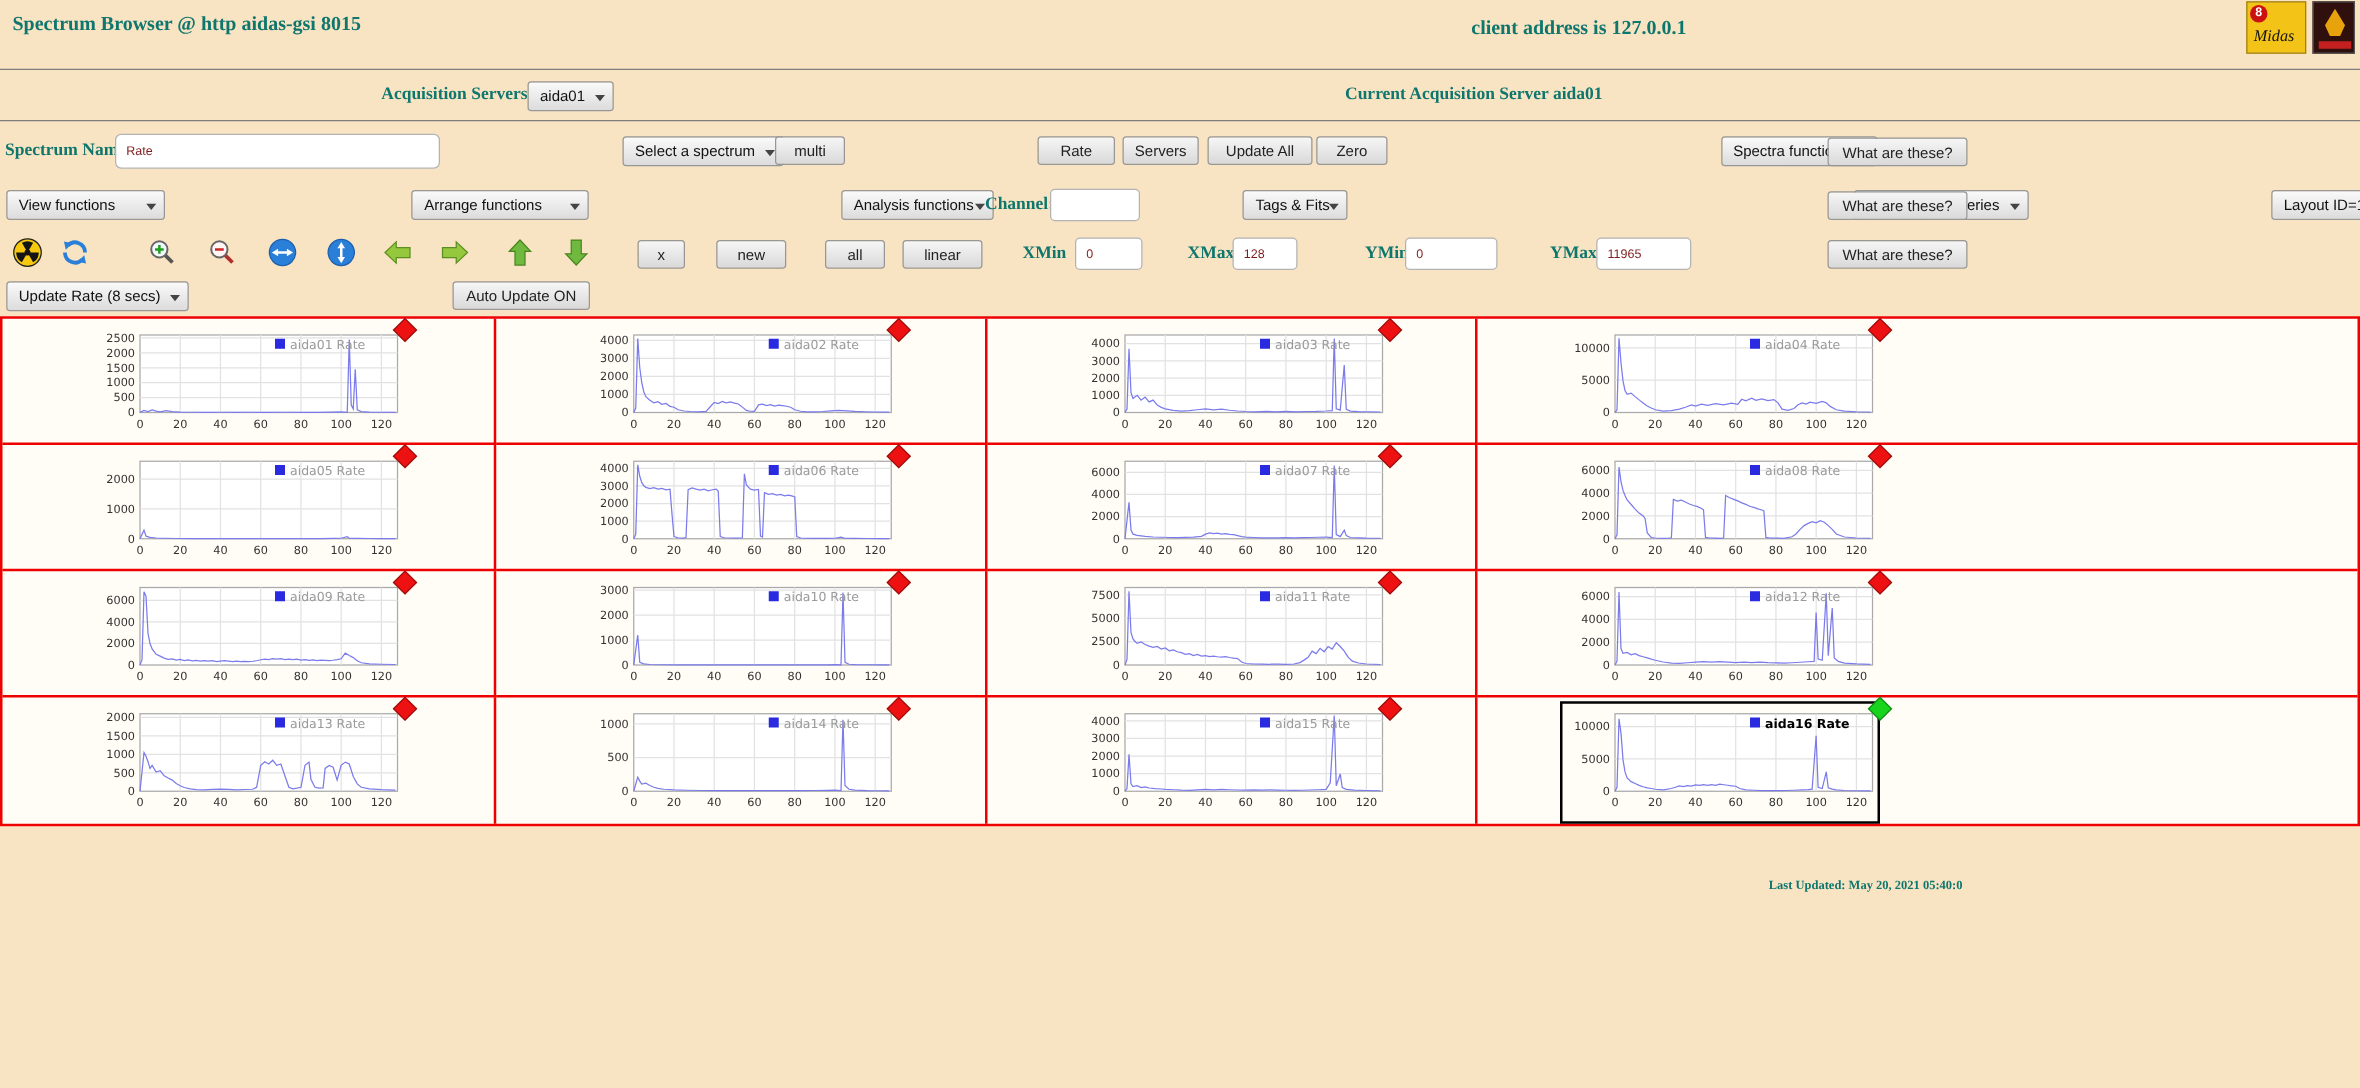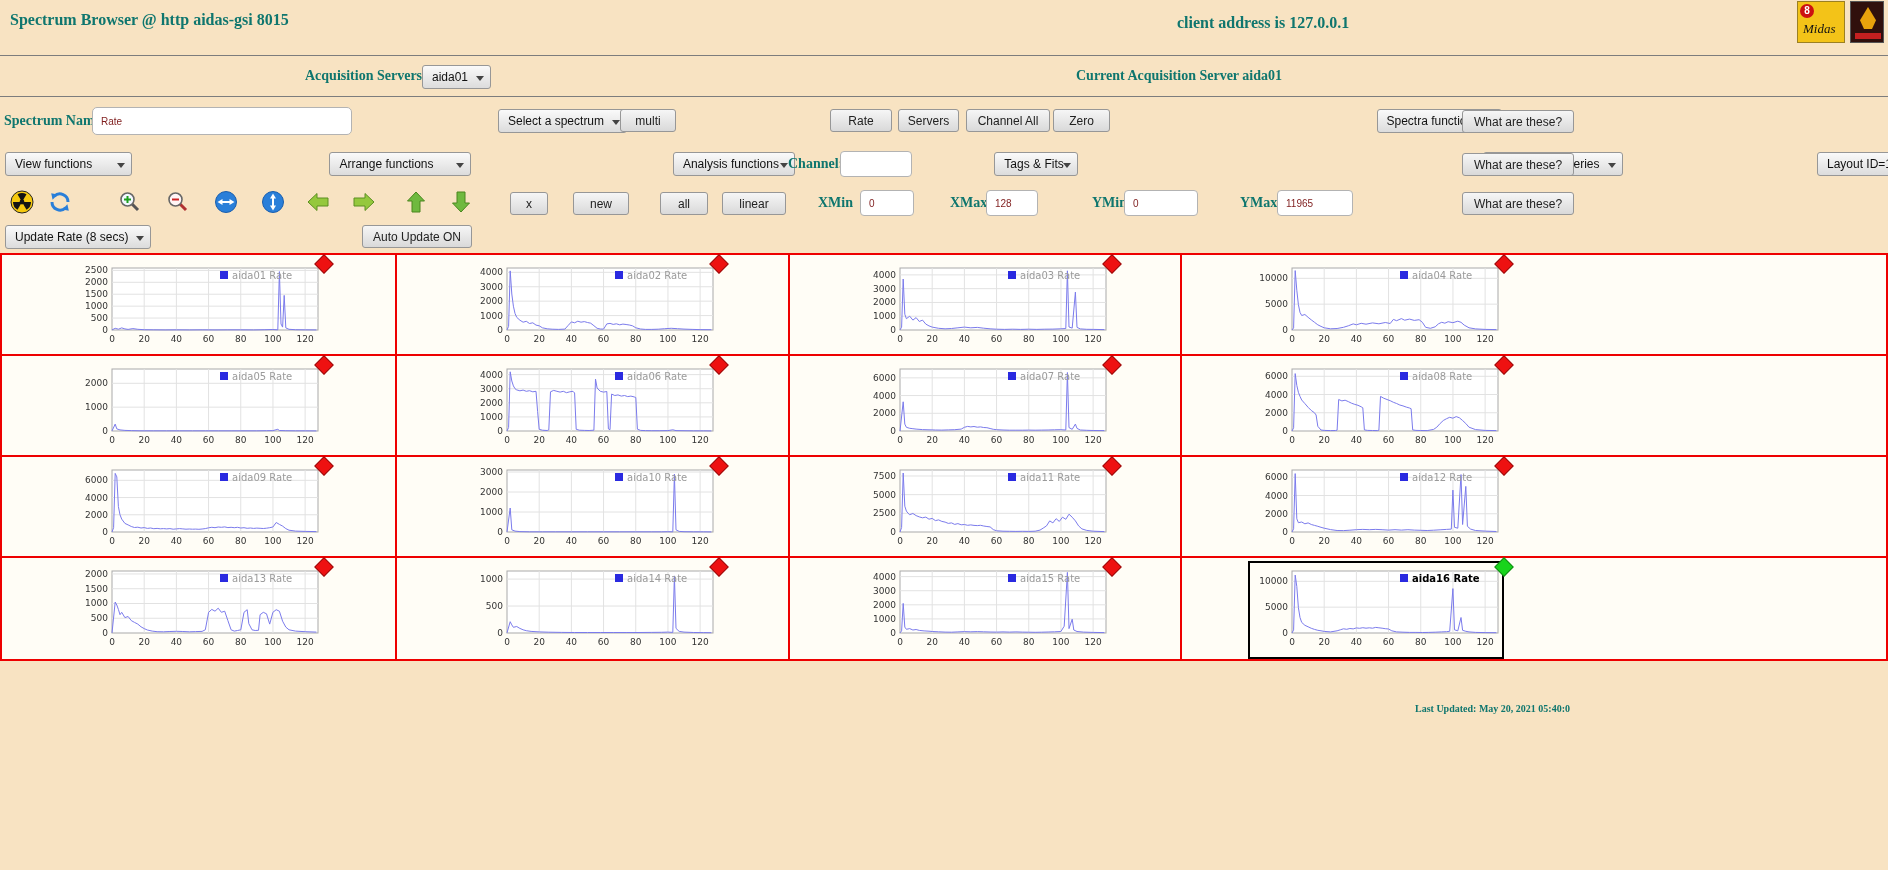--- a/index.html
+++ b/index.html
@@ -70,21 +70,21 @@
   <div class="row" style="top:97px;height:48px">
     <span class="abs red rlabel" style="left:4px;top:16px">Spectrum Name:</span>
     <input class="abs inp" style="left: 92px; top: 10px; width: 260px; height: 28px; border-radius: 5px;" value="Rate">
     <div class="abs select" style="left:498px;top:12px">
       <span>Select a spectrum</span>
       <i class="arr"></i>
     </div>
     <div class="abs btn" style="left:620px;top:12px;width:56px">multi</div>
     <div class="abs btn" style="left:830px;top:12px;width:62px">Rate</div>
     <div class="abs btn" style="left:898px;top:12px;width:61px">Servers</div>
-    <div class="abs btn" style="left:966px;top:12px;width:84px">Channel All</div>
+    <div class="abs btn" style="left:966px;top:12px;width:84px">Update All</div>
     <div class="abs btn" style="left:1053px;top:12px;width:57px">Zero</div>
     <div class="abs select" style="left:1243px;top:12px">
       <span>Spectra functions</span>
       <i class="arr"></i>
     </div>
     <div class="abs btn" style="left:1462px;top:13px">What are these?</div>
   </div>
 
   <div class="row" style="top:145px;height:38px">
     <div class="abs select" style="left:5px;top:7px;width:127px">

